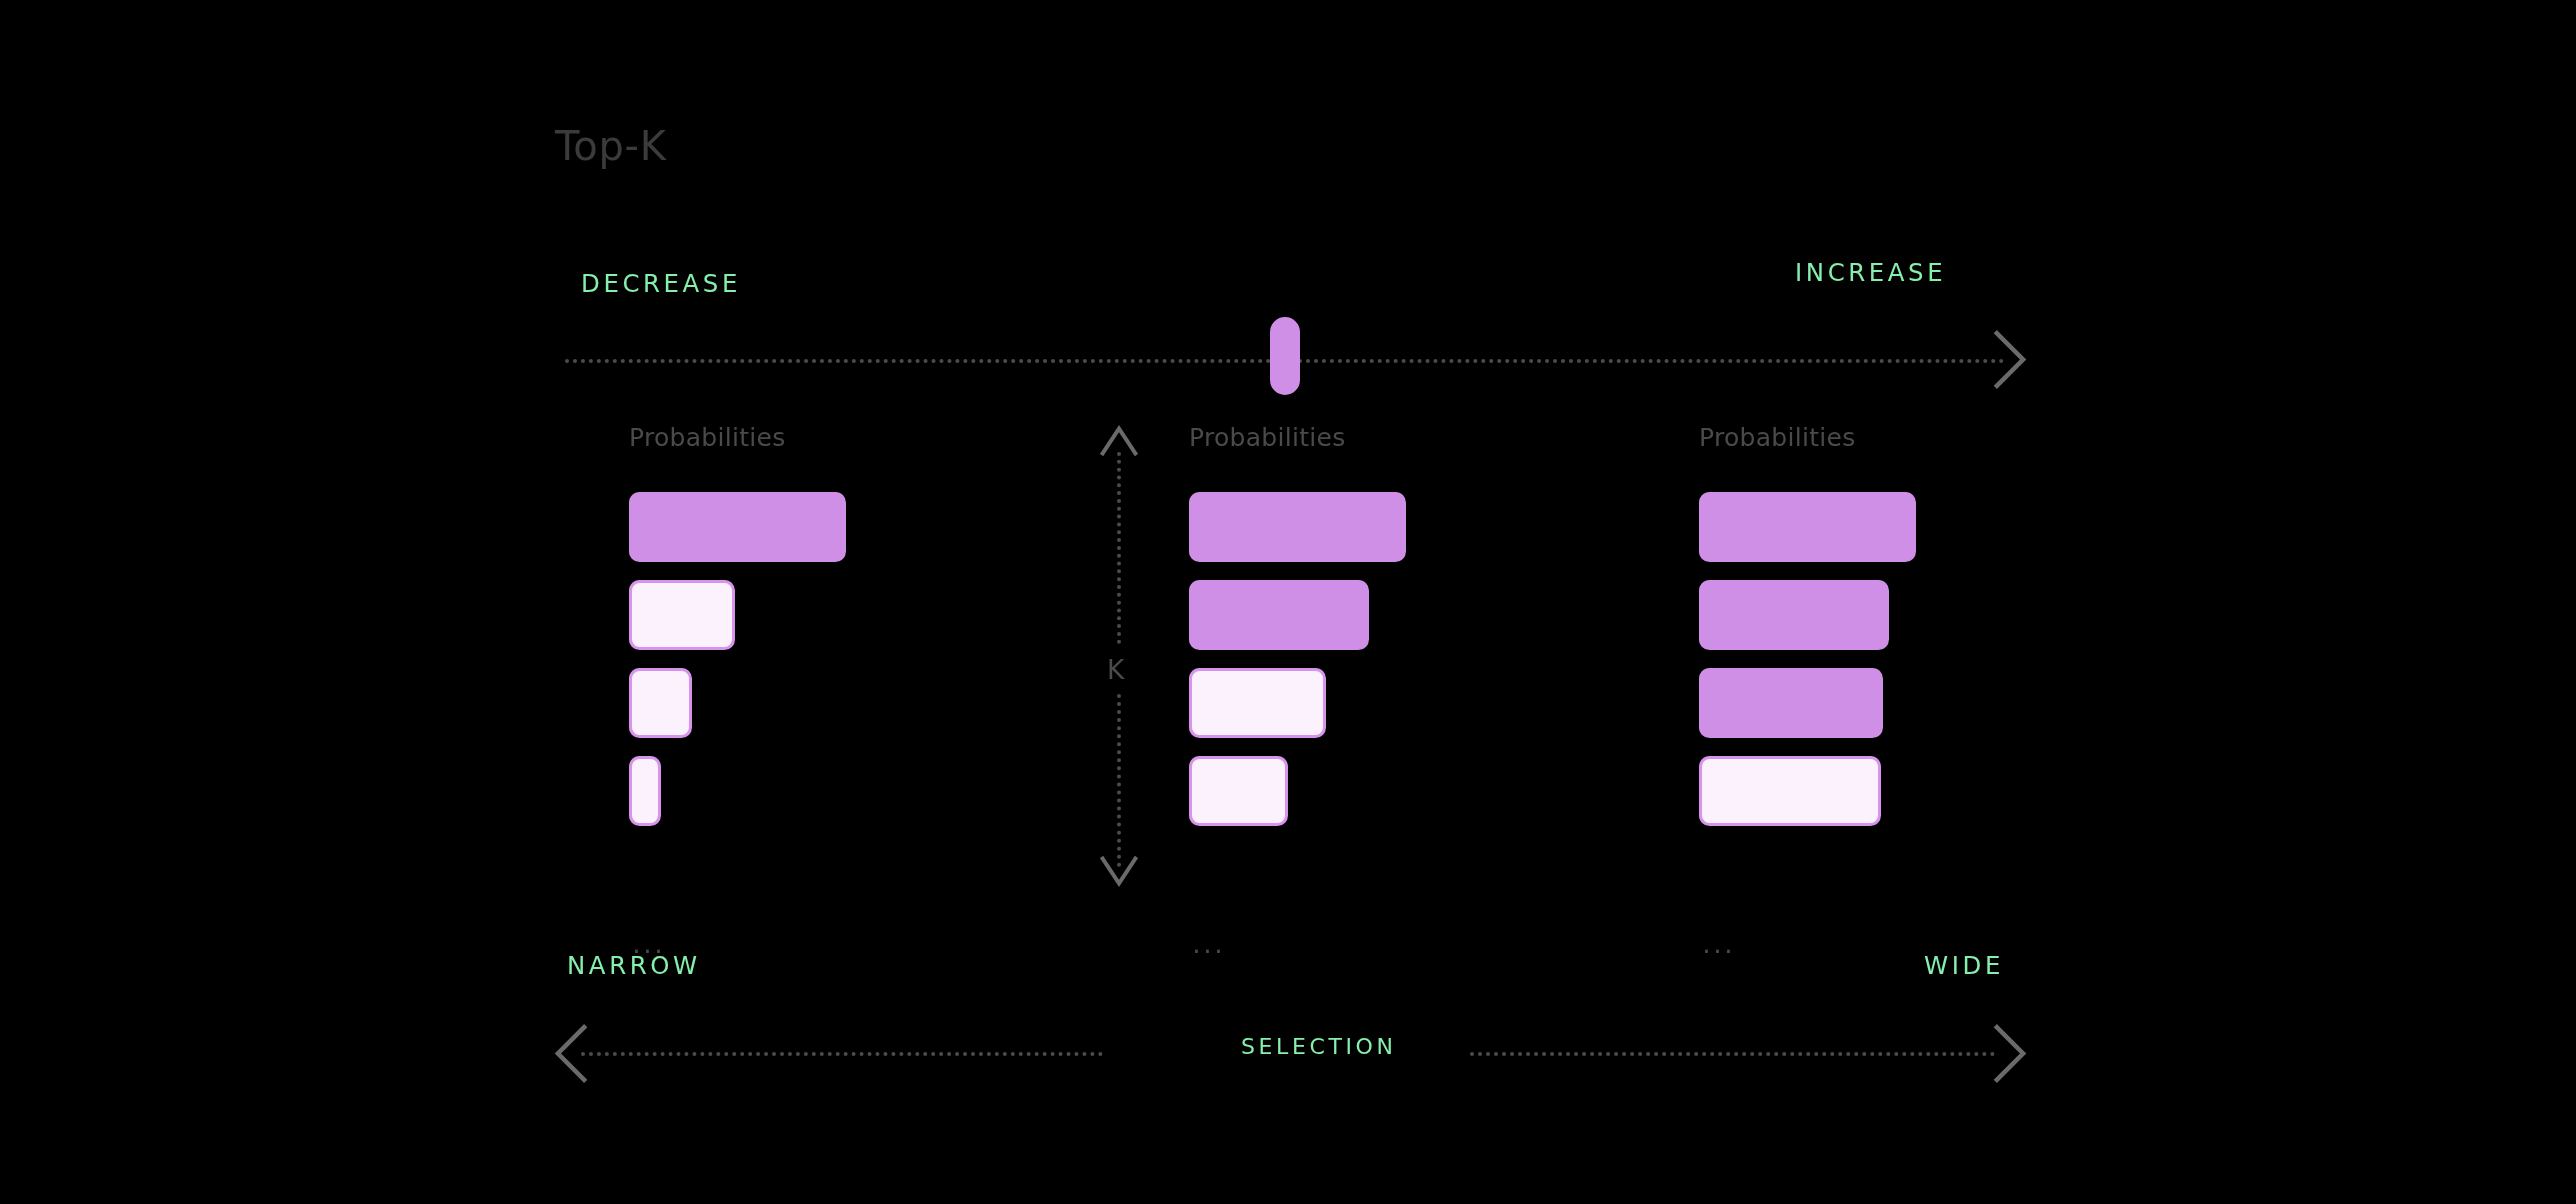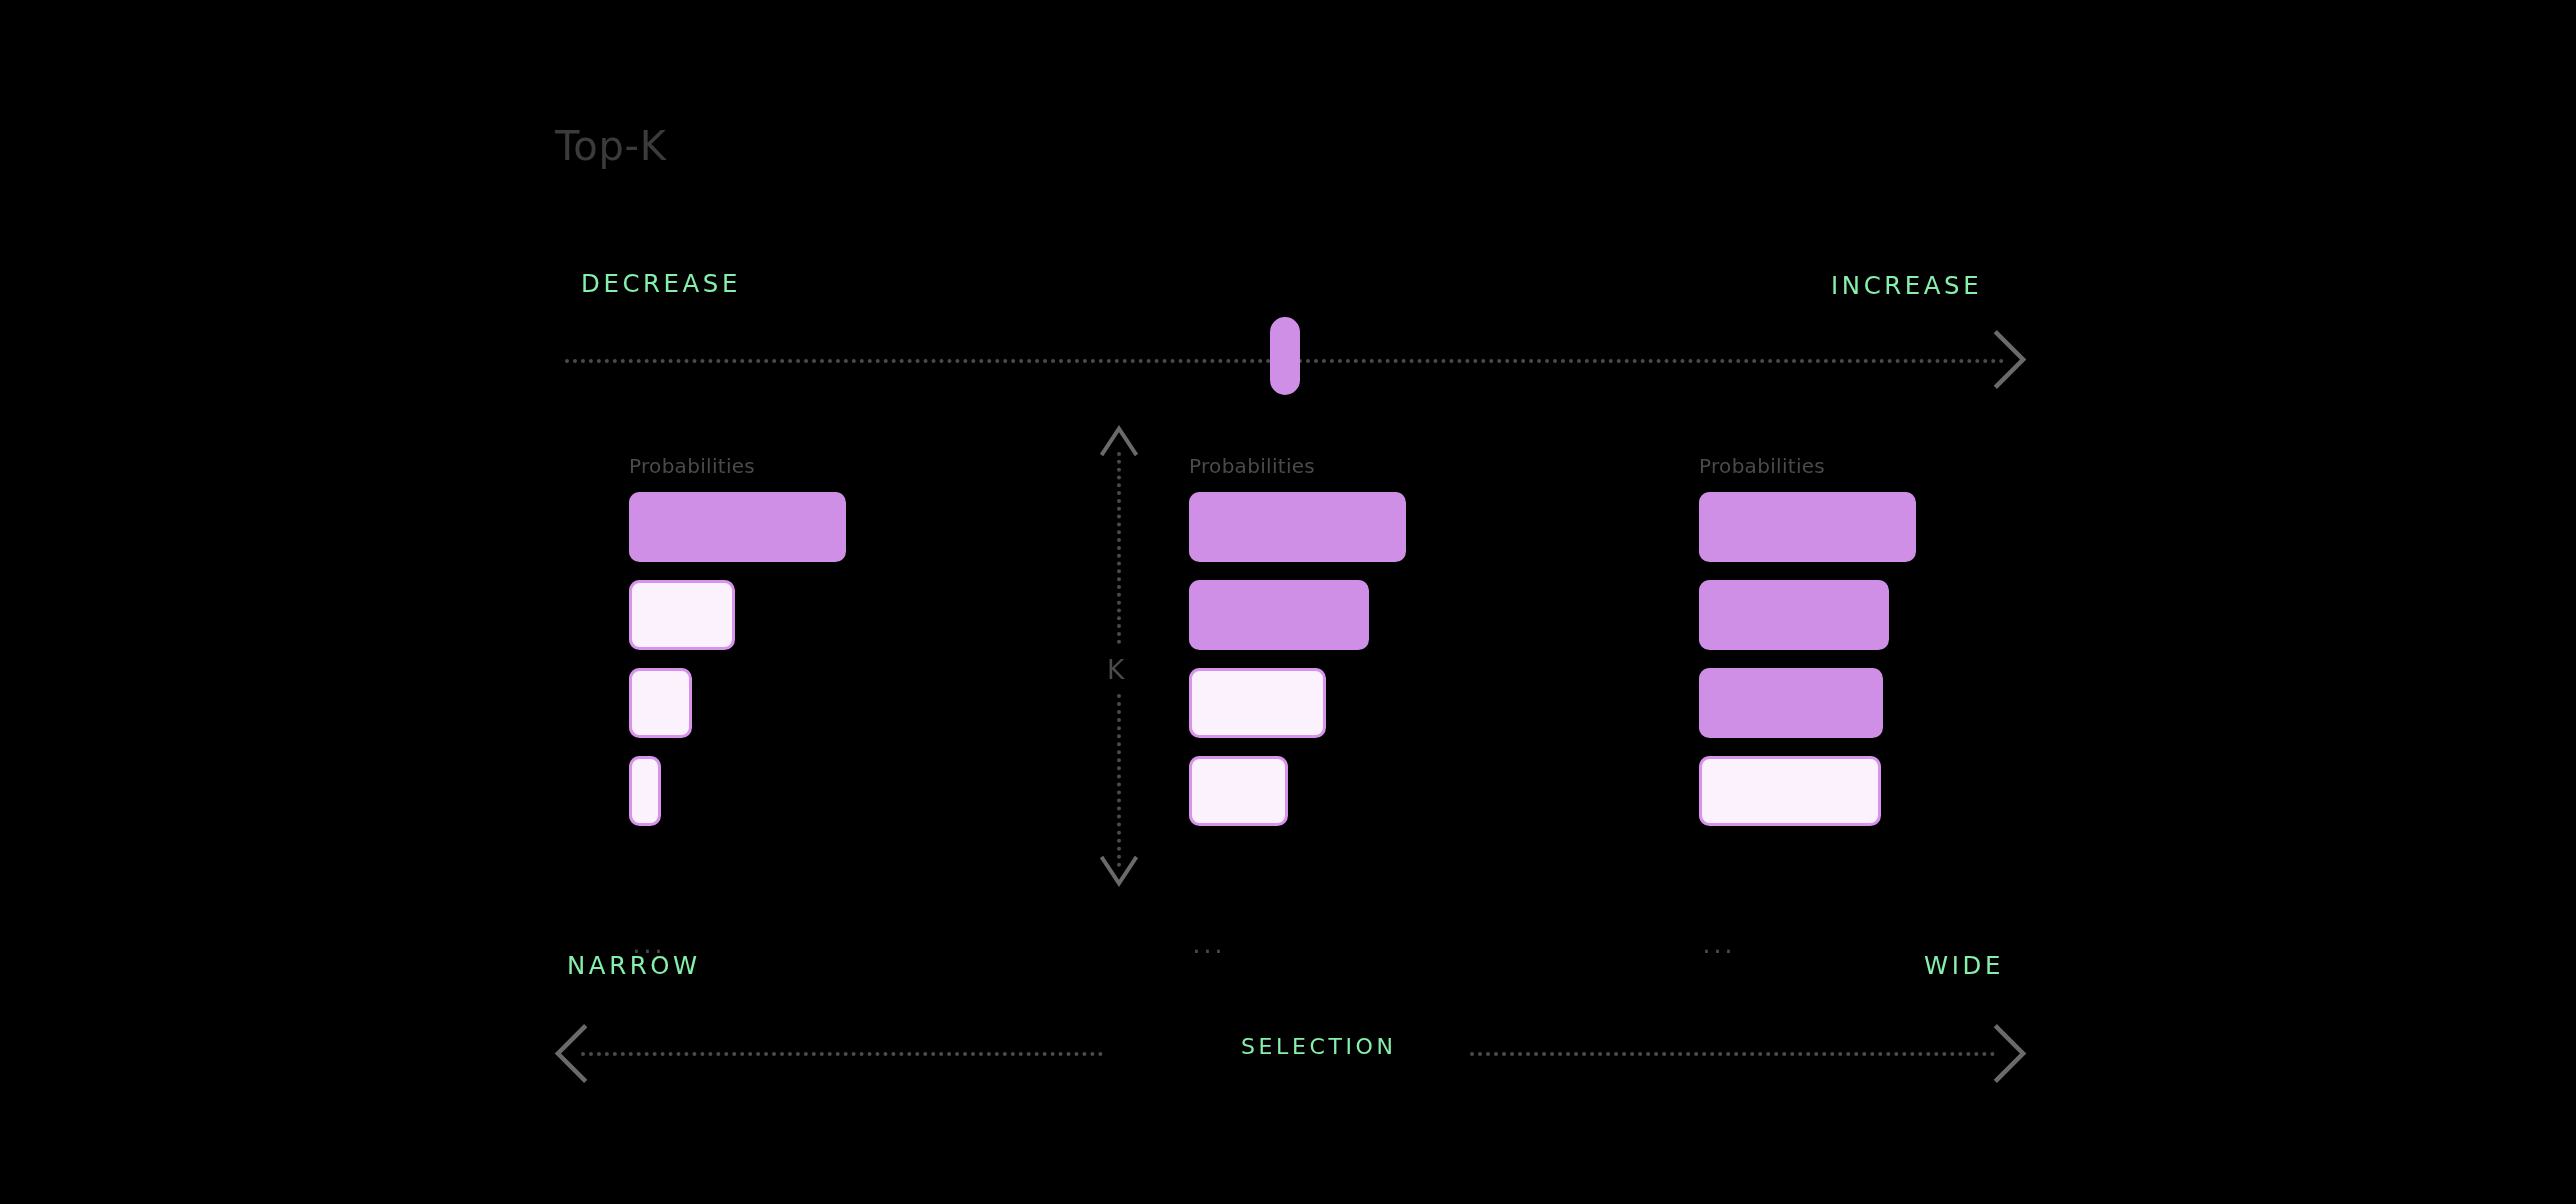--- a/index.html
+++ b/index.html
@@ -17,43 +17,42 @@
     font-family:"DejaVu Sans","Liberation Sans",sans-serif;
     white-space:nowrap;
   }
 
   
   .axis-label{
     position:absolute;font-size:24.4px;color:#86efac;
     letter-spacing:3.6px;white-space:nowrap;
   }
   .axis-top-left{left:581px;top:269px;}
-  .axis-top-right{left:1795px;top:271px;margin-left:36px;}
+  .axis-top-right{left:1795px;top:258px;}
 
   .dotline{
     position:absolute;height:0;border-top:4.6px dotted #4b4b4b;
   }
   .axis-top-line{left:565px;top:359px;width:1440px;}
 
   .chev{position:absolute;}
   .chev svg{display:block;}
 
   .slider-thumb{
     position:absolute;left:1273px;top:317px;
     width:30px;height:78px;border-radius:15px;
     background:#cf8fe6;
   }
 
   
   .col{position:absolute;top:423px;}
   .col-label{
     position:absolute;left:0;top:0;
-    font-size:20px;color:#4a4a4a;white-space:nowrap;
+    font-size:25px;color:#4a4a4a;white-space:nowrap;
     letter-spacing:0.3px;
-    margin-top:31px;
   }
   .bars{position:absolute;left:0;top:69px;}
   .bar{
     position:absolute;height:70px;border-radius:10.6px;
     box-sizing:border-box;
   }
   .bar.filled{background:#cf8fe6;border:none;}
   .bar.hollow{background:#fbf2fd;border:3.3px solid #d894ec;}
   .dots{
     position:absolute;left:3.3px;top:439px;

